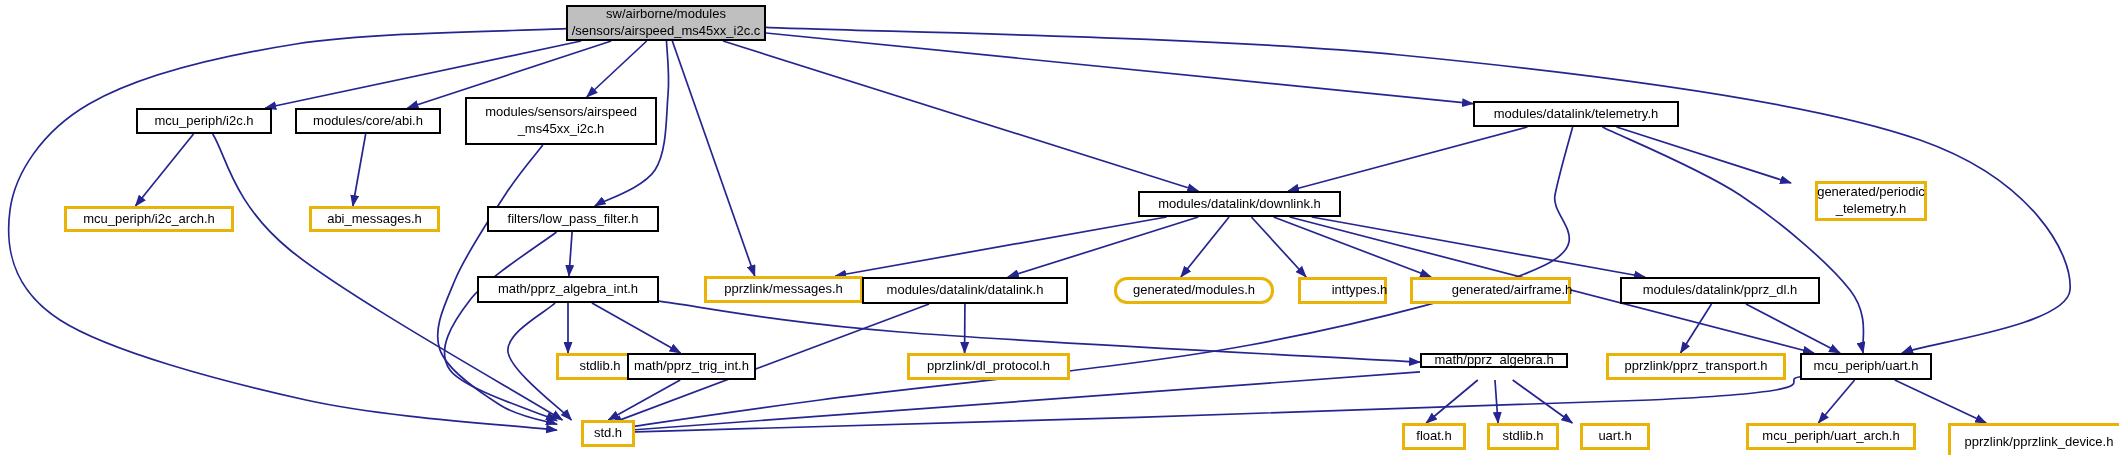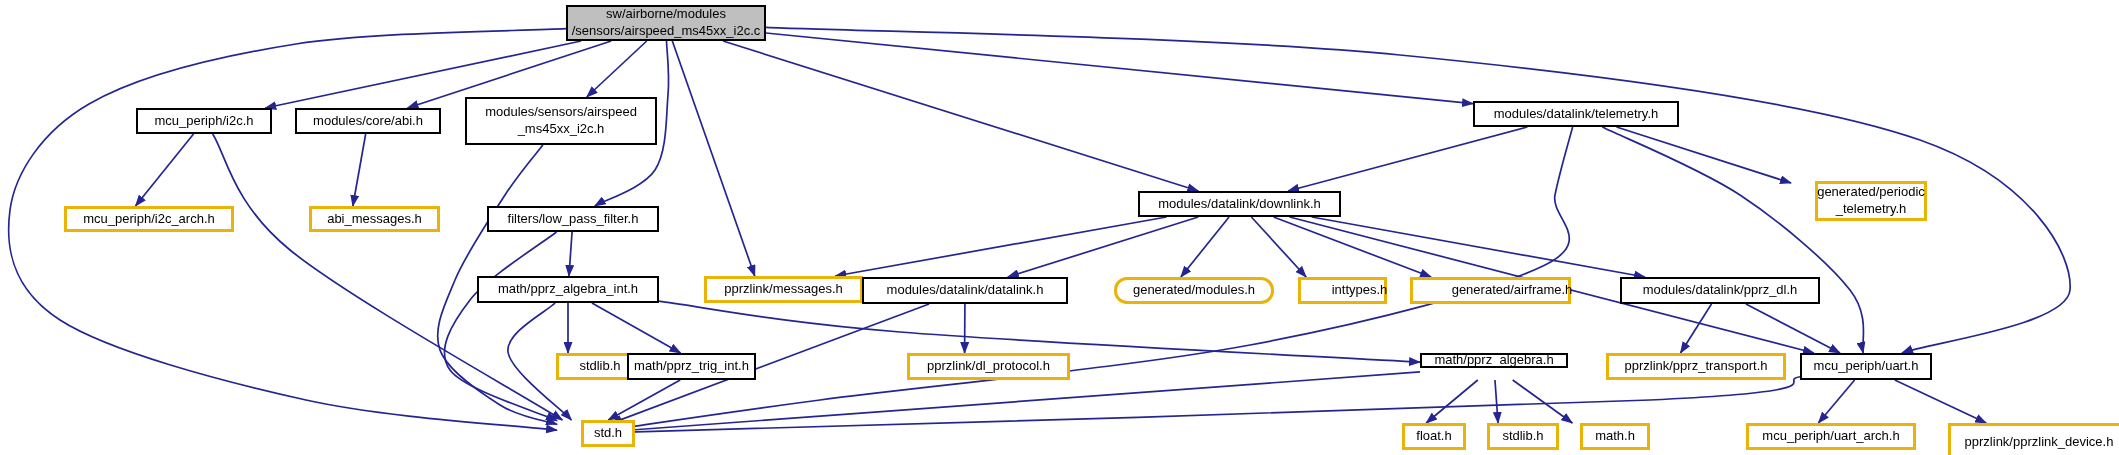--- a/index.html
+++ b/index.html
@@ -147,21 +147,21 @@
       <div class="node leaf" style="left: 557px; top: 420px; width: 54px; height: 27px;">
         <span>std.h</span>
       </div>
       <div class="node leaf" style="left: 1378px; top: 423px; width: 64px; height: 27px; justify-content: center;">
         <span>float.h</span>
       </div>
       <div class="node leaf" style="left: 1463px; top: 423px; width: 72px; height: 27px;">
         <span>stdlib.h</span>
       </div>
       <div class="node leaf" style="left: 1556px; top: 423px; width: 70px; height: 27px;">
-        <span>math.h</span>
+        <span>uart.h</span>
       </div>
       <div class="node leaf" style="left: 1722px; top: 423px; width: 170px; height: 27px;">
         <span>mcu_periph/uart_arch.h</span>
       </div>
       <div class="node leaf" style="left: 1924px; top: 423px; width: 182px; height: 39px;">
         <span>pprzlink/pprzlink_device.h</span>
       </div>
     </div>
 </div>
 

